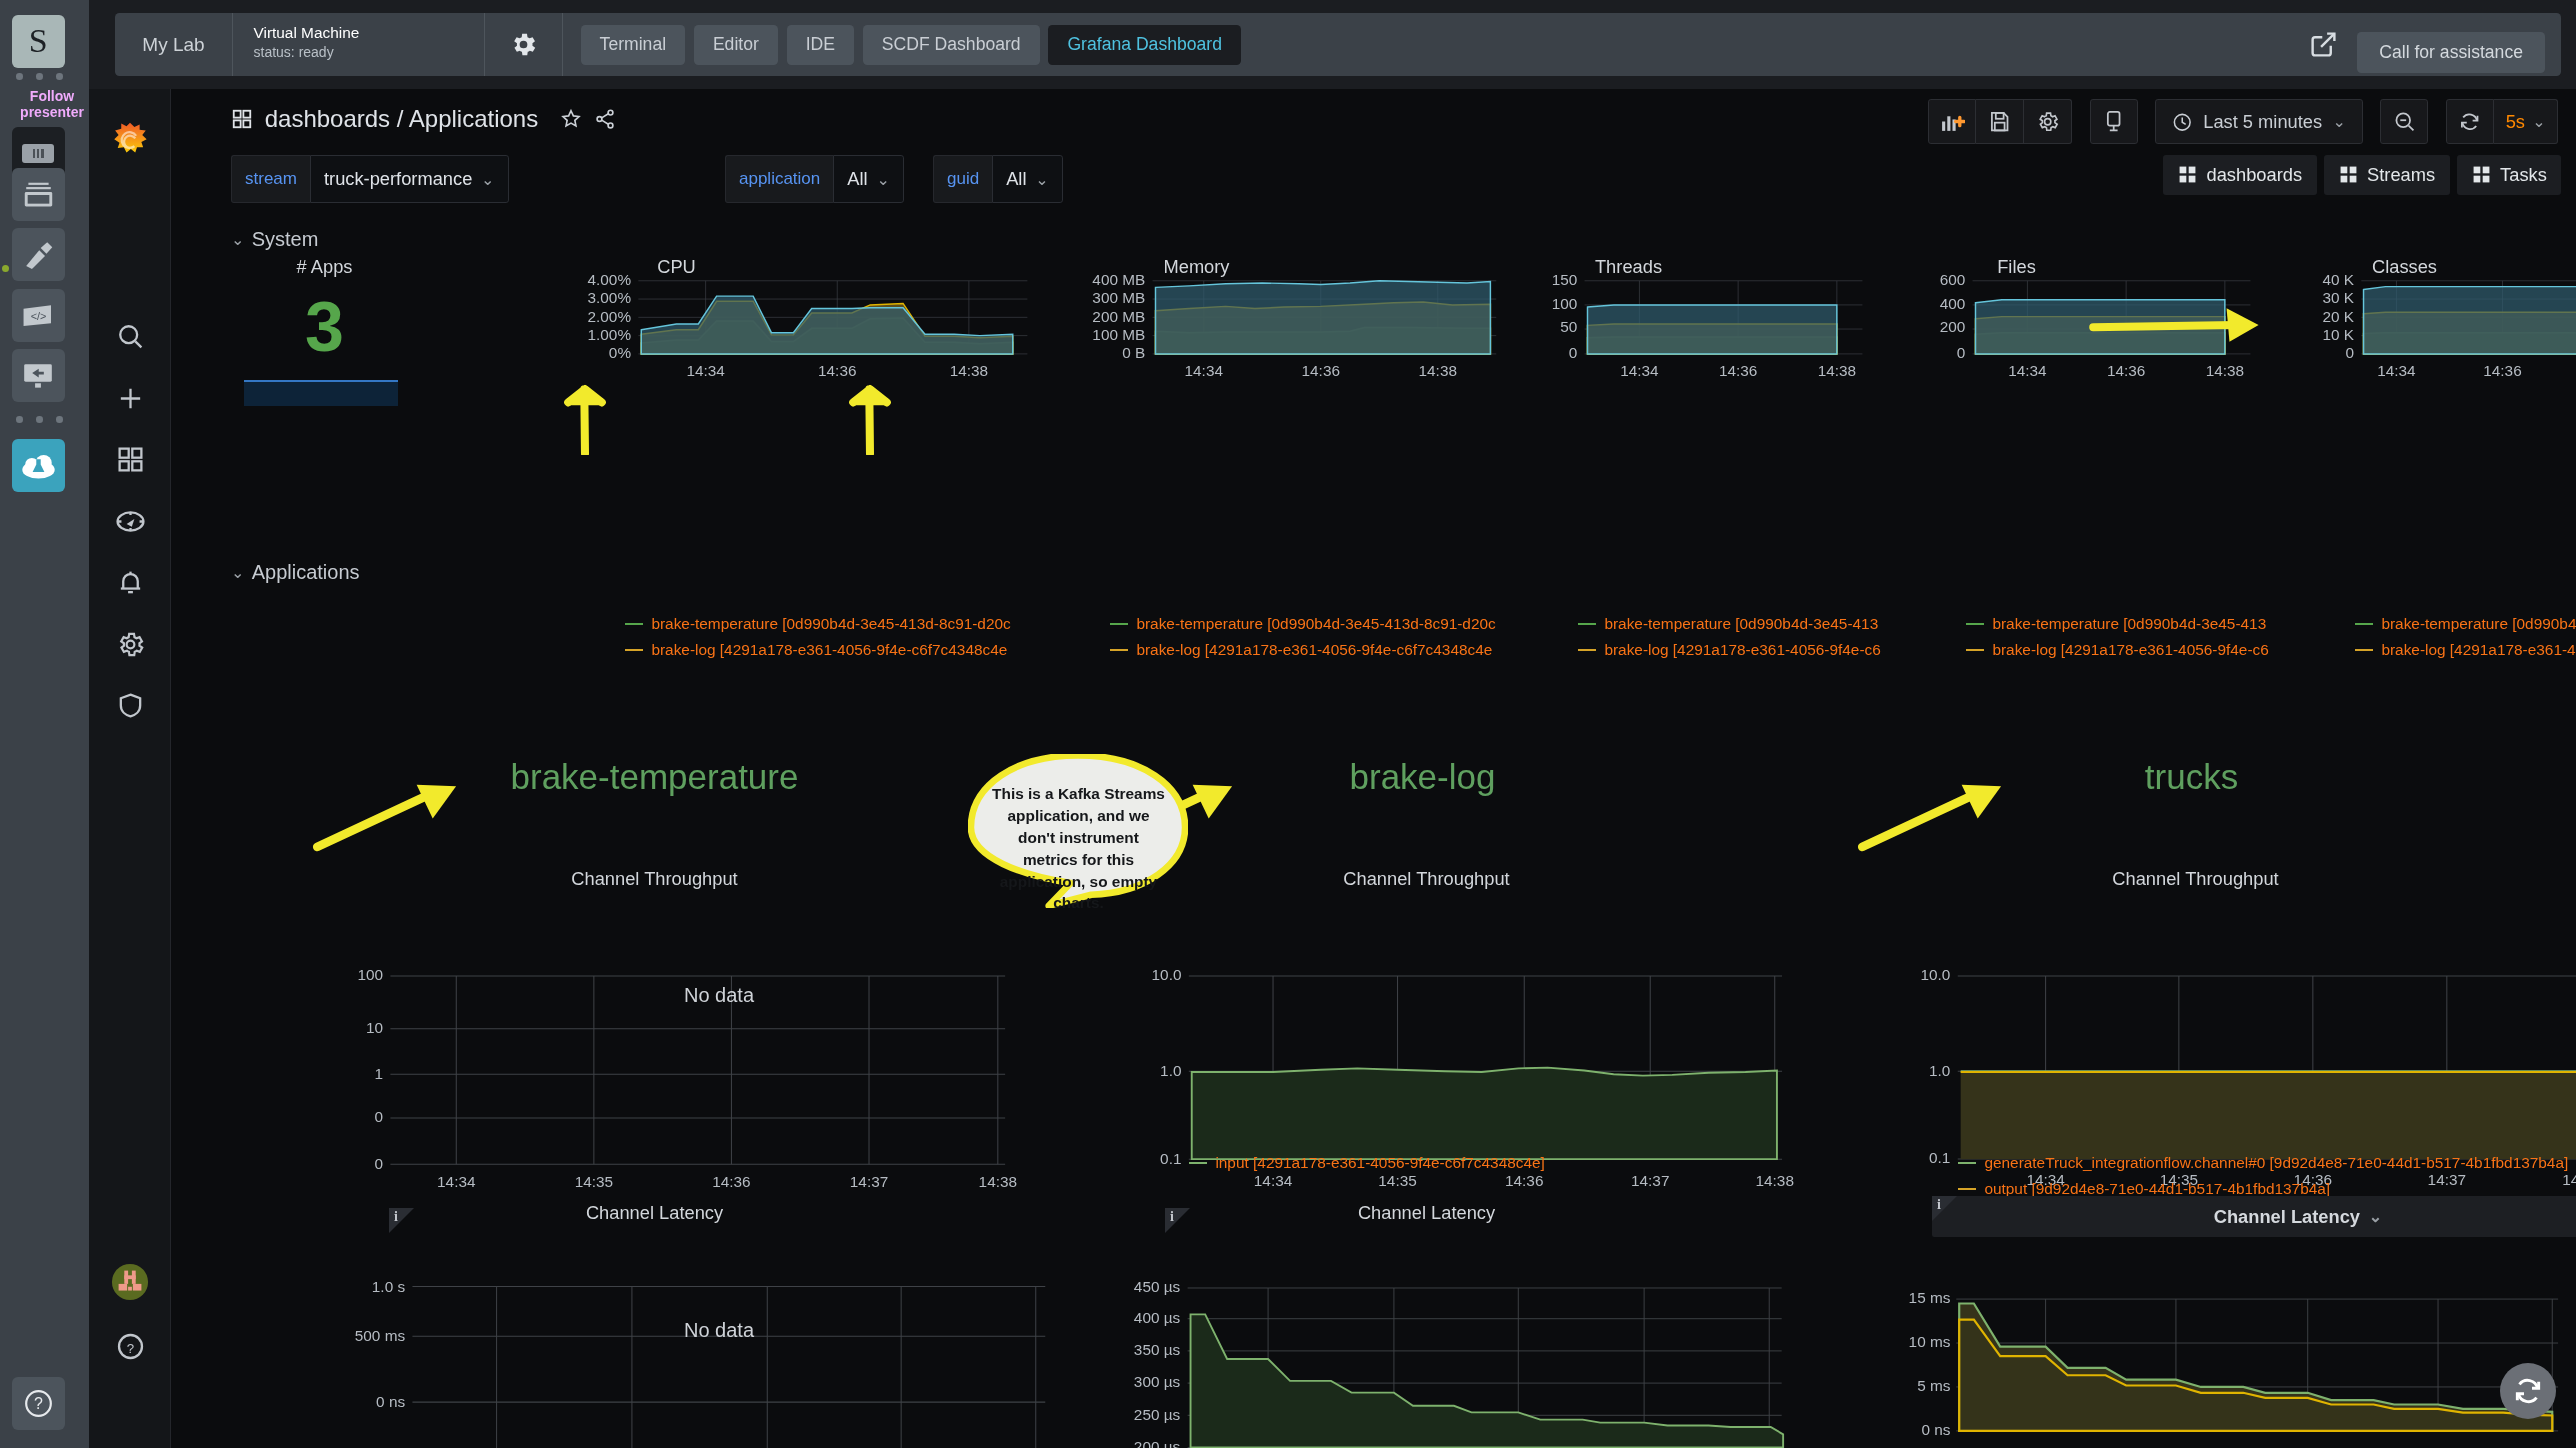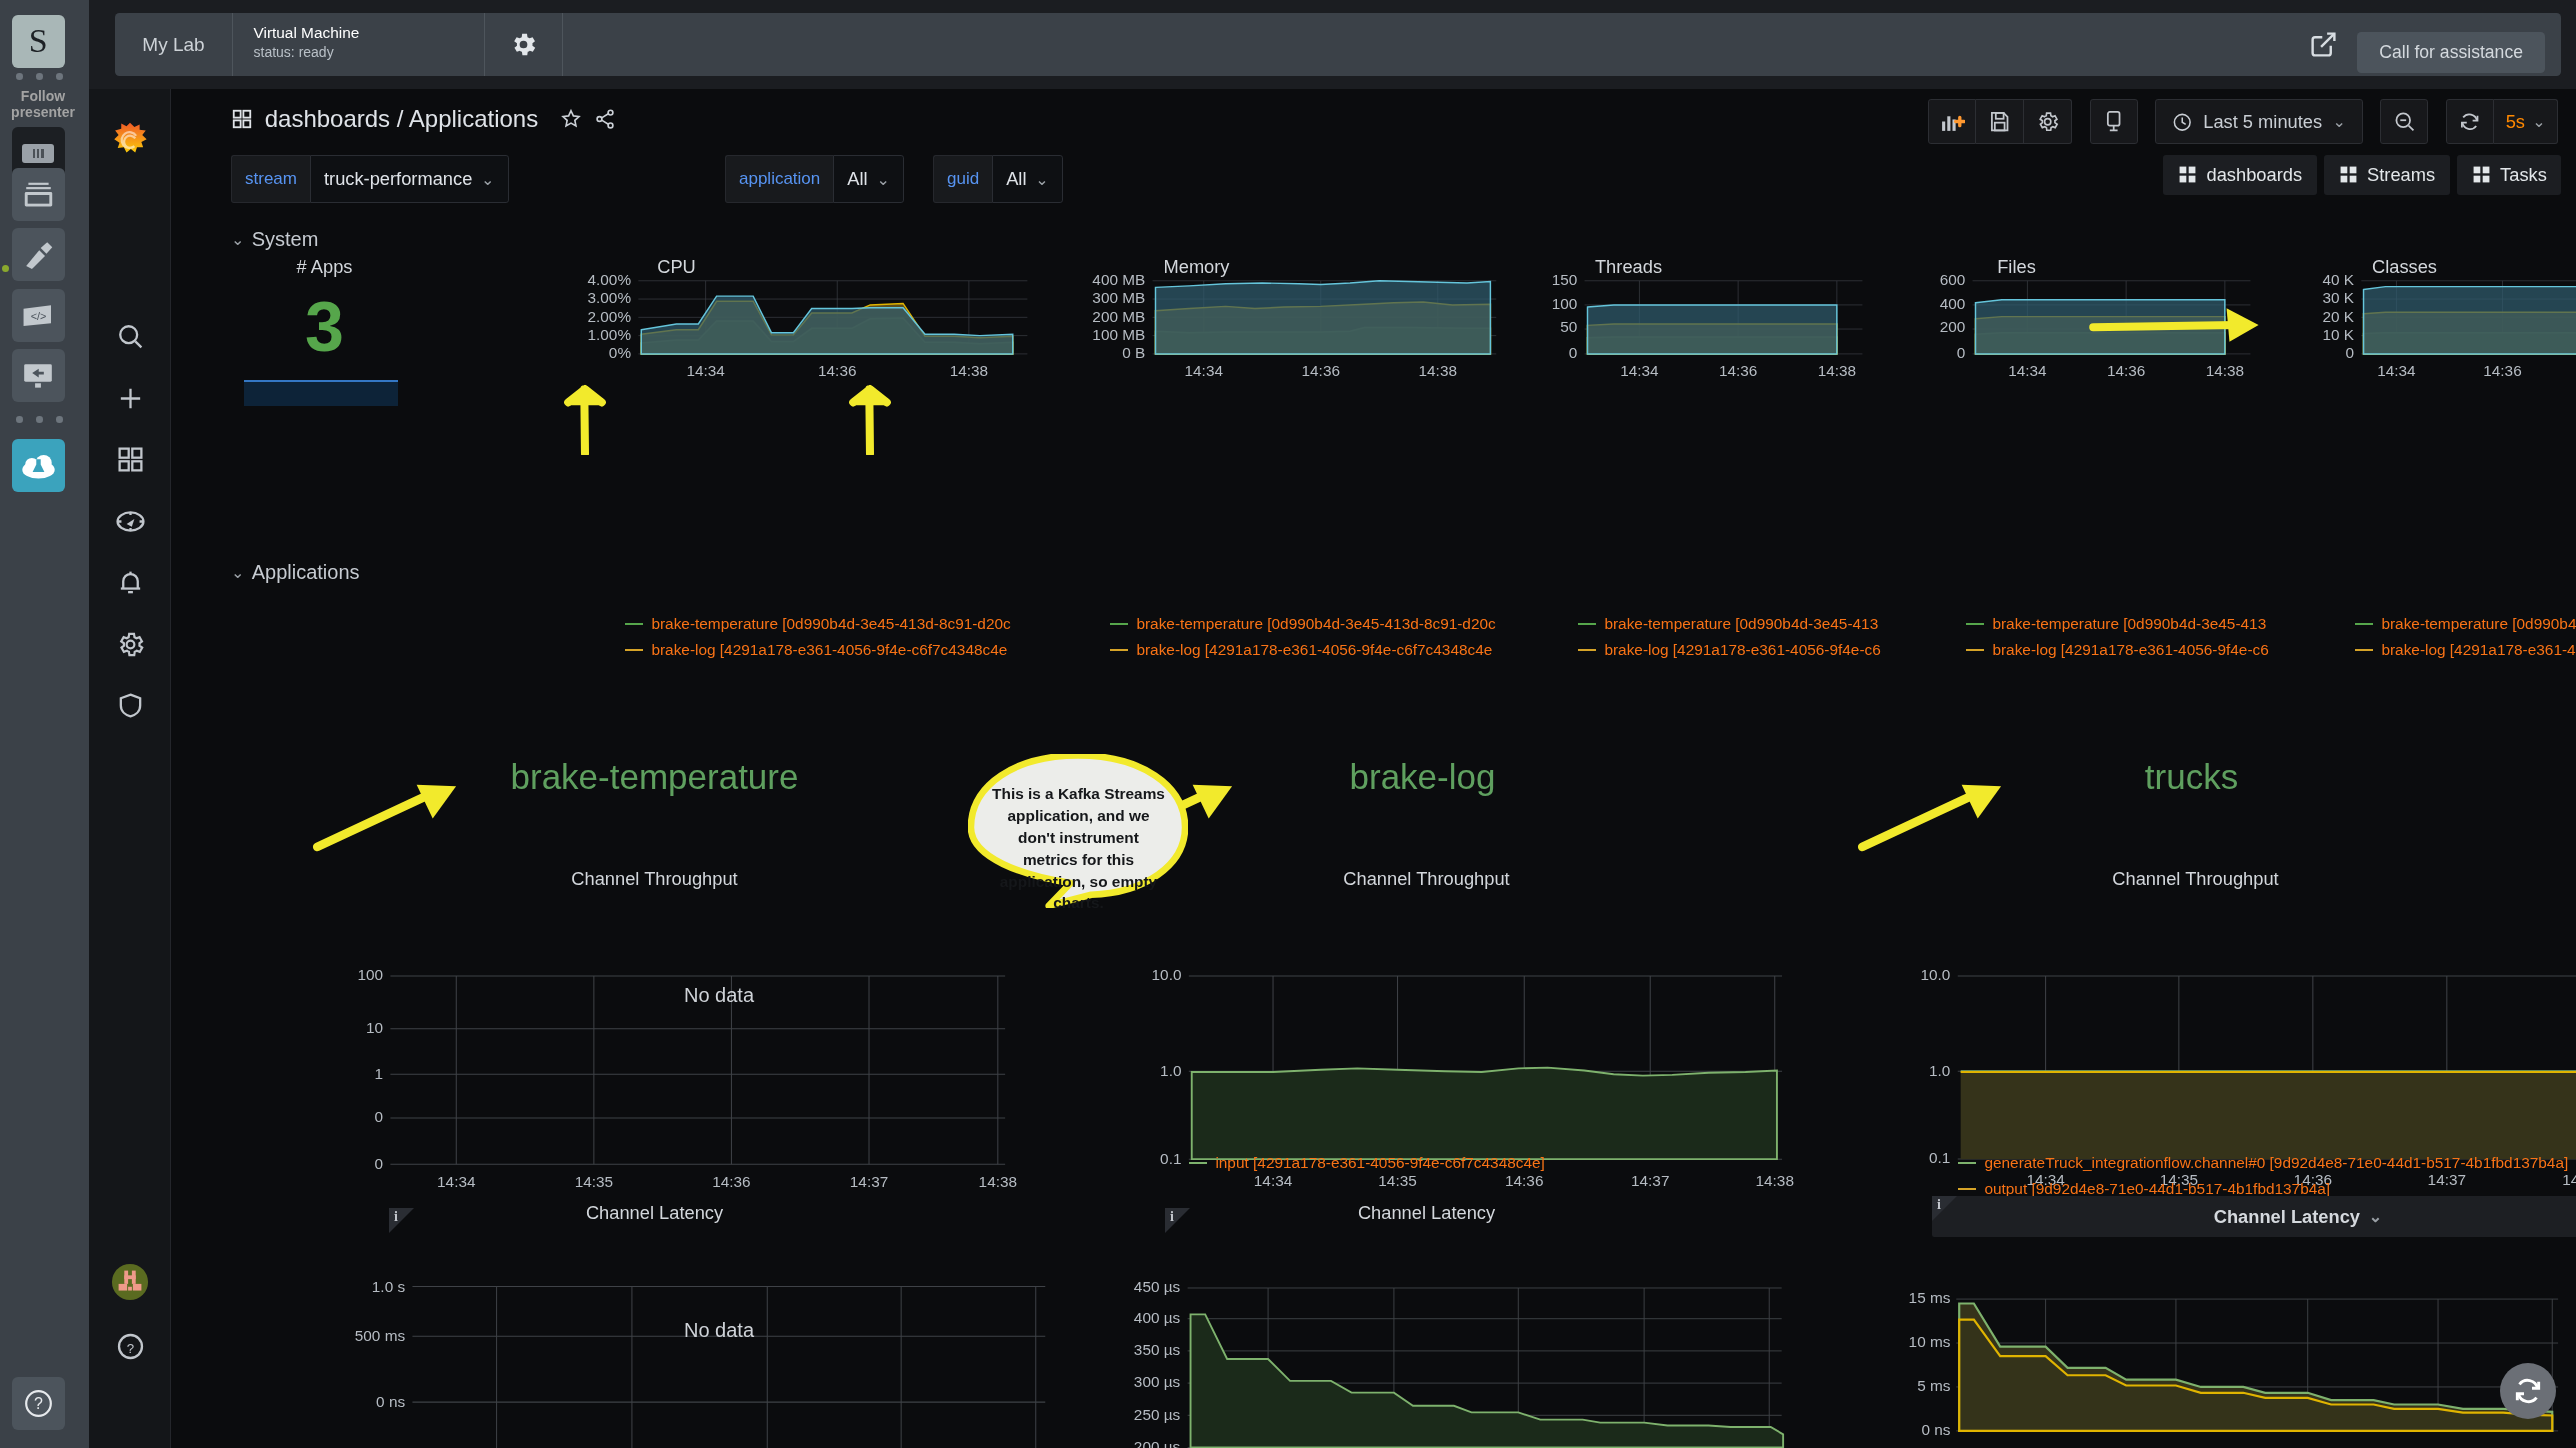--- a/index.html
+++ b/index.html
@@ -18,22 +18,22 @@
   }
   .pres-logo {
     position: absolute; left: 11.7px; top: 14.6px; width: 53px; height: 53px;
     background: #a9b7b7; border-radius: 5.9px;
     display: flex; align-items: center; justify-content: center;
     font-size: 34px; color: #1d2125; font-family: "Liberation Serif", serif;
   }
   .pres-dots { position: absolute; left: 16px; width: 47px; height: 7.3px; display: flex; justify-content: space-between; align-items: center; }
   .pres-dots i { width: 6.6px; height: 6.6px; border-radius: 50%; background: #6d757d; display: block; }
   .pres-label {
-    position: absolute; left: 3px; width: 80px; text-align: center;
-    font-size: 14px; font-weight: bold; color: #a3a3a3; line-height: 1.15;
+    position: absolute; left: 12px; width: 80px; text-align: center;
+    font-size: 14px; font-weight: bold; color: #f0abfc; line-height: 1.15;
   }
   .pres-btn {
     position: absolute; left: 11.7px; width: 53px; height: 53px;
     background: #4c545c; border-radius: 5.9px;
     display: flex; align-items: center; justify-content: center;
   }
   .pres-btn.dark { background: #1c1f23; }
   .pres-btn.active { background: #3ba3bd; }
   .pres-green-dot { position: absolute; left: 1.5px; top: 265px; width: 7.3px; height: 7.3px; border-radius: 50%; background: #8aa82e; }
 
@@ -266,20 +266,27 @@
   <div id="lab-bar">
     <div class="lab-name">My Lab</div>
     <div class="vm-block">
       <div class="vm-title">Virtual Machine</div>
       <div class="vm-status">status: ready</div>
     </div>
     <div class="gear-slot">
       <svg width="29" height="29" viewBox="0 0 24 24" fill="#e2e6ea">
           <path d="M19.4 13a7.8 7.8 0 0 0 0-2l2.1-1.6-2-3.5-2.5 1a7.6 7.6 0 0 0-1.7-1l-.4-2.7h-4l-.4 2.7c-.6.2-1.2.6-1.7 1l-2.5-1-2 3.5L6.6 11a7.8 7.8 0 0 0 0 2l-2.1 1.6 2 3.5 2.5-1c.5.4 1.1.8 1.7 1l.4 2.7h4l.4-2.7c.6-.2 1.2-.6 1.7-1l2.5 1 2-3.5zM12 15.2A3.2 3.2 0 1 1 12 8.8a3.2 3.2 0 0 1 0 6.4z"></path>
         </svg>
+    </div>
+    <div class="top-tabs">
+      <div class="top-tab">Terminal</div>
+      <div class="top-tab">Editor</div>
+      <div class="top-tab">IDE</div>
+      <div class="top-tab">SCDF Dashboard</div>
+      <div class="top-tab active">Grafana Dashboard</div>
     </div>
     <div class="top-right">
       <svg width="29" height="29" viewBox="0 0 24 24" fill="none" stroke="#d8dde2" stroke-width="2">
           <path d="M18 13v6a2 2 0 0 1-2 2H5a2 2 0 0 1-2-2V8a2 2 0 0 1 2-2h6"></path>
           <path d="M15 3h6v6"></path>
           <path d="M10 14L21 3"></path>
         </svg>
       <div class="assist-btn">Call for assistance</div>
     </div>
   </div>

